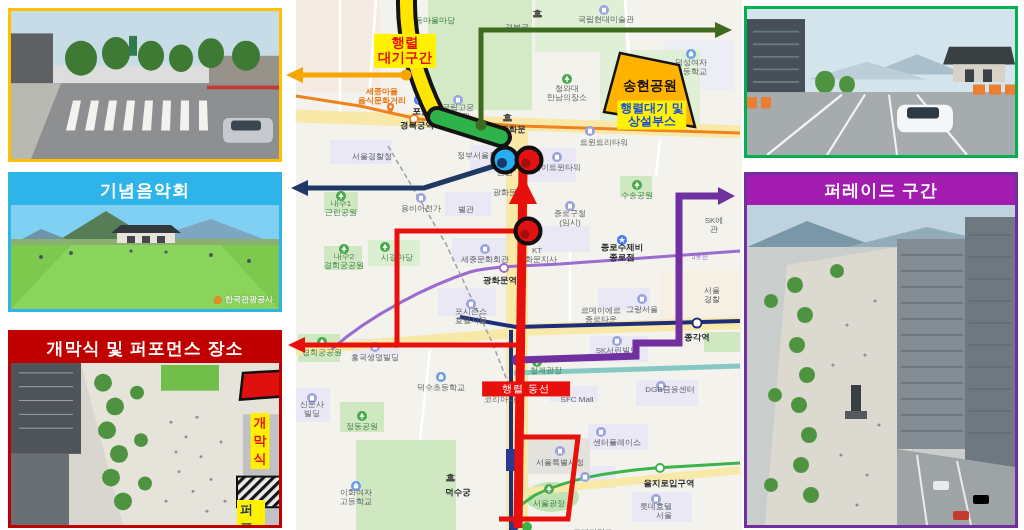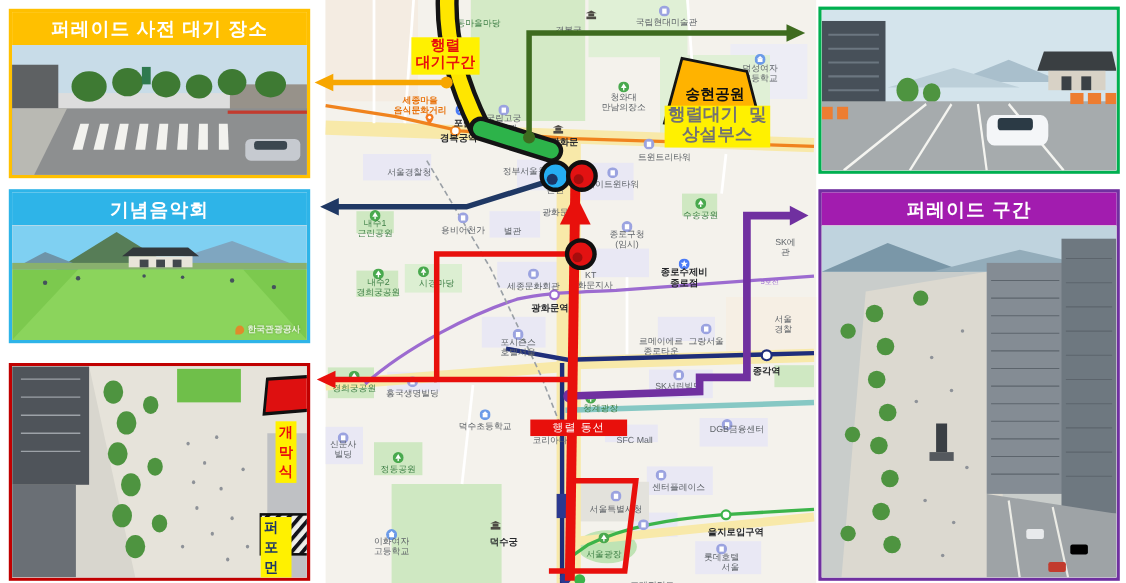--- a/index.html
+++ b/index.html
@@ -32,21 +32,21 @@
   .map-label.g{font-size:8px;color:#5E6368;}
   .map-label.p{font-size:8px;color:#3E7F46;}
   .map-label.b{font-size:8.5px;color:#26282B;font-weight:700;}
   .map-label.o{font-size:8px;color:#E8710A;font-weight:700;}
   .map-label.v{font-size:6.5px;color:#9C6BD0;}
   
   .ov{position:absolute;transform:translate(-50%,-50%);white-space:pre-line;text-align:center;
     line-height:1.12;pointer-events:none;}
   .ov-yellow-red{background:#FFF100;color:#E8100C;font-weight:800;font-size:13.5px;padding:2px 4px;font-family:Liberation Mono, monospace;}
   .ov-orange-name{color:#111;font-weight:800;font-size:13.5px;}
-  .ov-yellow-black{background:#FFF100;color:#737373;font-weight:800;font-size:16px;padding:1px 3px;font-family:Liberation Mono, monospace;}
+  .ov-yellow-black{background:#FFF100;color:#1d4ed8;font-weight:800;font-size:12px;padding:1px 3px;}
   .ov-red{background:#E8100C;color:#fff;font-weight:400;font-size:10px;padding:2px 20px;letter-spacing:1px;}
   .anno-label{position:absolute;transform:translate(-50%,-50%);background:#FFF100;font-weight:800;
     font-size:13px;padding:1px 3px;pointer-events:none;}
   .anno-opening{color:#E8100C;}
   .anno-performance{color:#1F3864;}
 </style>
 </head>
 <body>
 
 <div id="stage">
@@ -332,21 +332,20 @@
   </svg>
 
   <div class="ov ov-yellow-red" style="left:405px;top:51px;">행렬
 대기구간</div>
   <div class="ov ov-orange-name" style="left:650px;top:86px;">송현공원</div>
   <div class="ov ov-yellow-black" style="left:652px;top:115px;">행렬대기 및
 상설부스</div>
   <div class="ov ov-red" style="left:526px;top:389px;">행렬 동선</div>
 
   <div class="panel" id="panel-pre-wait">
-    <div class="panel-header">퍼레이드 사전 대기 장소</div>
     <div class="panel-photo">
       <svg viewBox="0 0 268 119" preserveAspectRatio="none">
         <rect width="268" height="44" fill="#C8DCE8"></rect>
         <rect x="0" y="18" width="42" height="42" fill="#5E6163"></rect>
         <rect x="198" y="36" width="70" height="24" fill="#97928A"></rect>
         <g fill="#3E7A33">
             <ellipse cx="70" cy="38" rx="16" ry="14"></ellipse>
             <ellipse cx="105" cy="34" rx="14" ry="13"></ellipse>
           <ellipse cx="140" cy="36" rx="13" ry="12"></ellipse>
             <ellipse cx="170" cy="38" rx="12" ry="11"></ellipse>
@@ -399,20 +398,21 @@
           </g>
       </svg>
       <div class="watermark">
         <span class="wm-dot"></span>
         <span>한국관광공사</span>
       </div>
     </div>
   </div>
 
   <div class="panel" id="panel-opening">
+    <div class="panel-header">개막식 및 퍼포먼스 장소</div>
     <div class="panel-photo">
       <svg viewBox="0 0 268 164" preserveAspectRatio="none">
         <rect width="268" height="164" fill="#D8D6CE"></rect>
         <polygon points="70,0 268,0 268,164 112,164" fill="#E6E3DA"></polygon>
         <rect x="0" y="0" width="70" height="92" fill="#4F545A"></rect>
         <rect x="0" y="92" width="58" height="72" fill="#6A6F75"></rect>
         <g stroke="#9DA2A8" stroke-width="1">
             <line x1="8" y1="10" x2="62" y2="10"></line>
             <line x1="8" y1="24" x2="62" y2="24"></line>
           <line x1="8" y1="38" x2="62" y2="38"></line>

